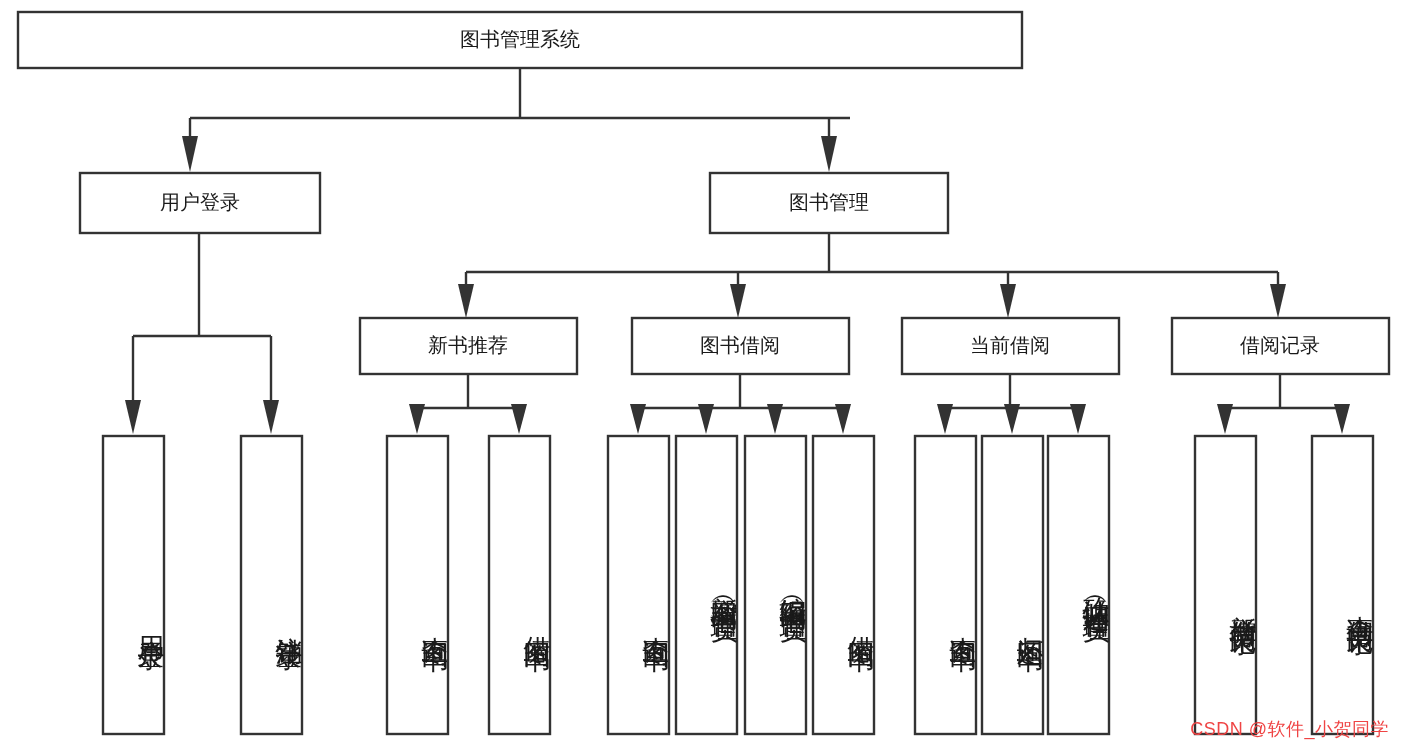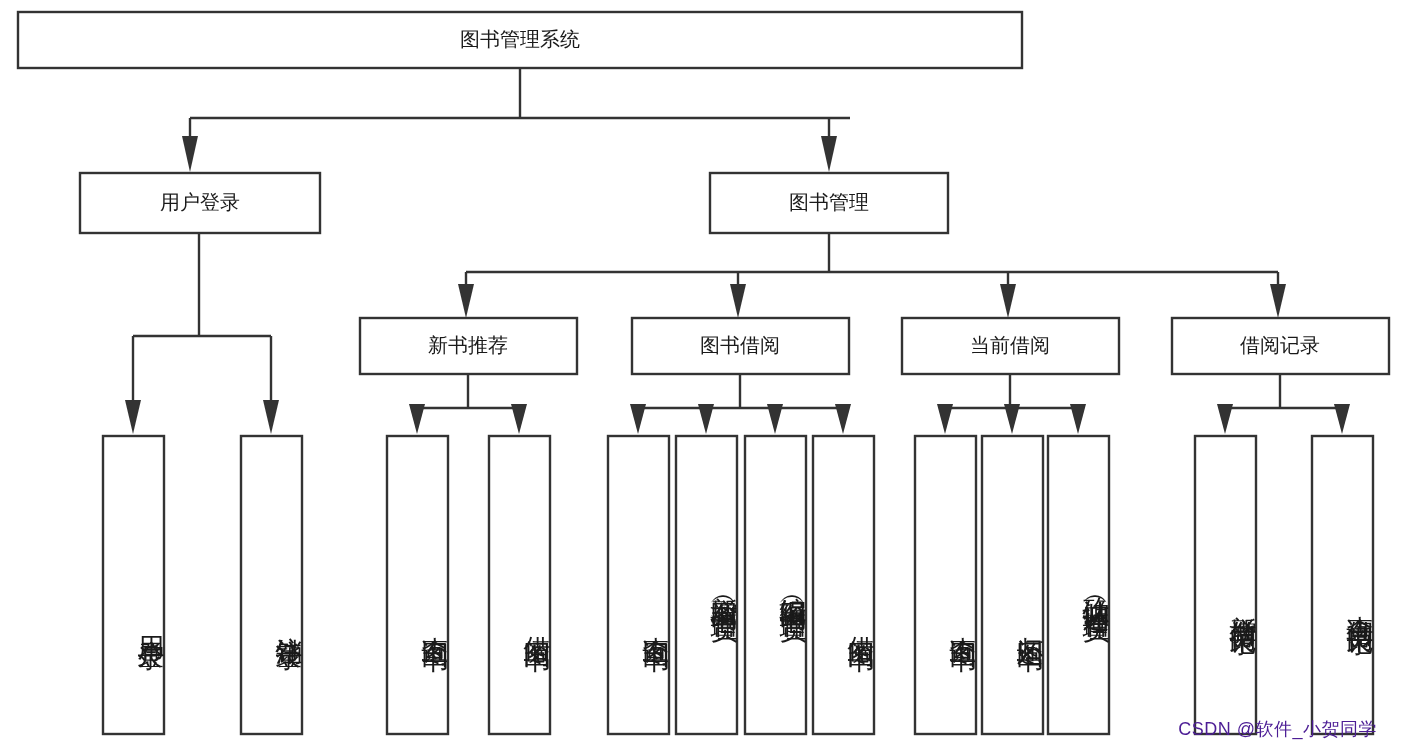--- a/index.html
+++ b/index.html
@@ -59,25 +59,25 @@
     letter-spacing: 3px;
     text-align: center;
     display: flex;
     align-items: flex-start;
     justify-content: center;
     pointer-events: none;
     white-space: nowrap;
   }
   .watermark {
     position: absolute;
-    right: 28px;
+    right: 16px;
     bottom: 6px;
     font-family: "Liberation Sans", sans-serif;
     font-size: 18px;
-    color: #4c1d95;
+    color: #ef4444;
     letter-spacing: 0.5px;
     white-space: nowrap;
   }
 </style>
 </head>
 <body>
 
 <div id="diagram-root">
 
   <svg class="flow" viewBox="0 0 1405 747" xmlns="http://www.w3.org/2000/svg">

